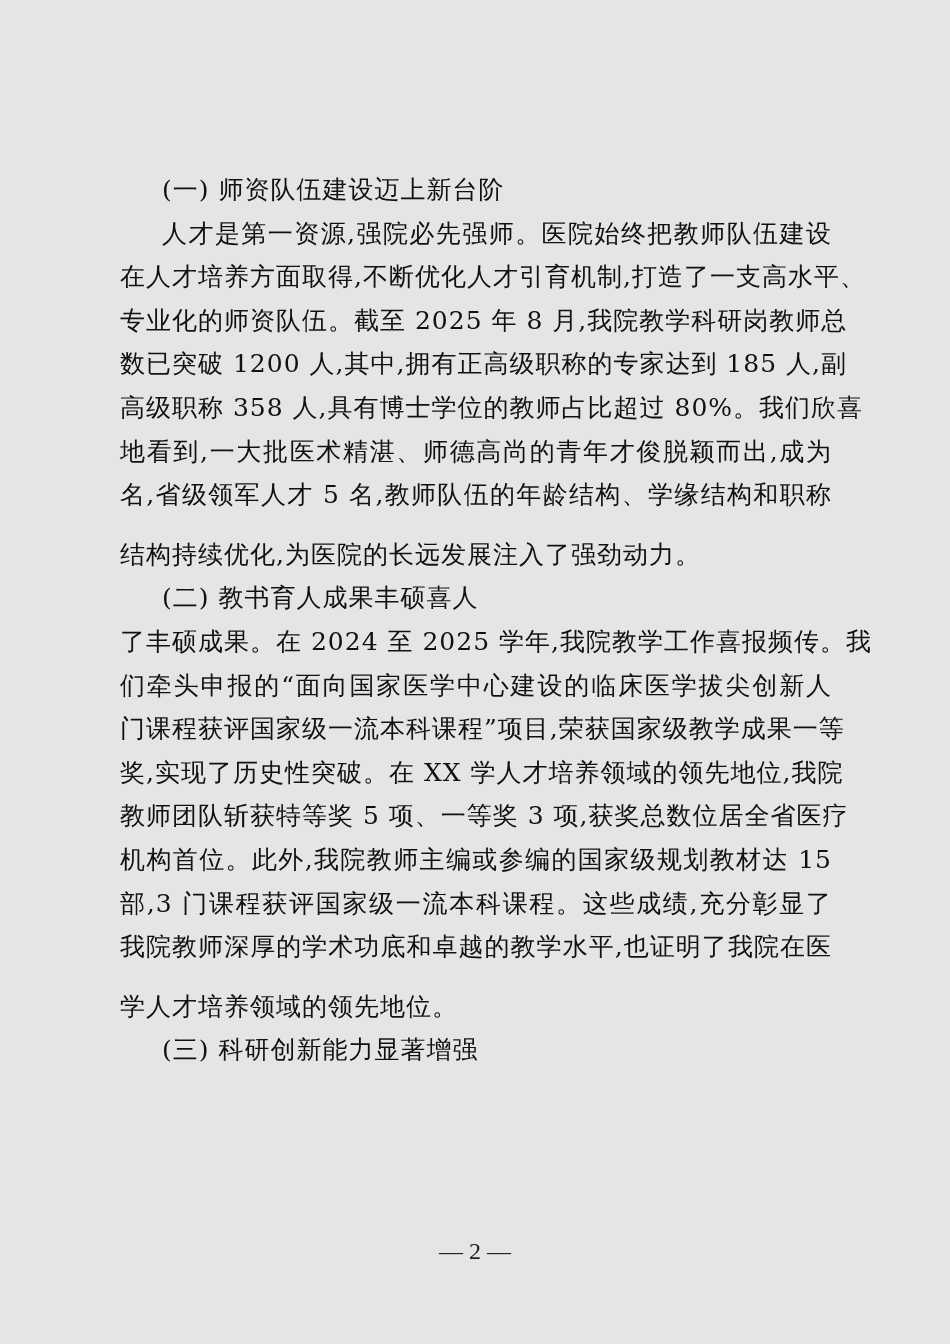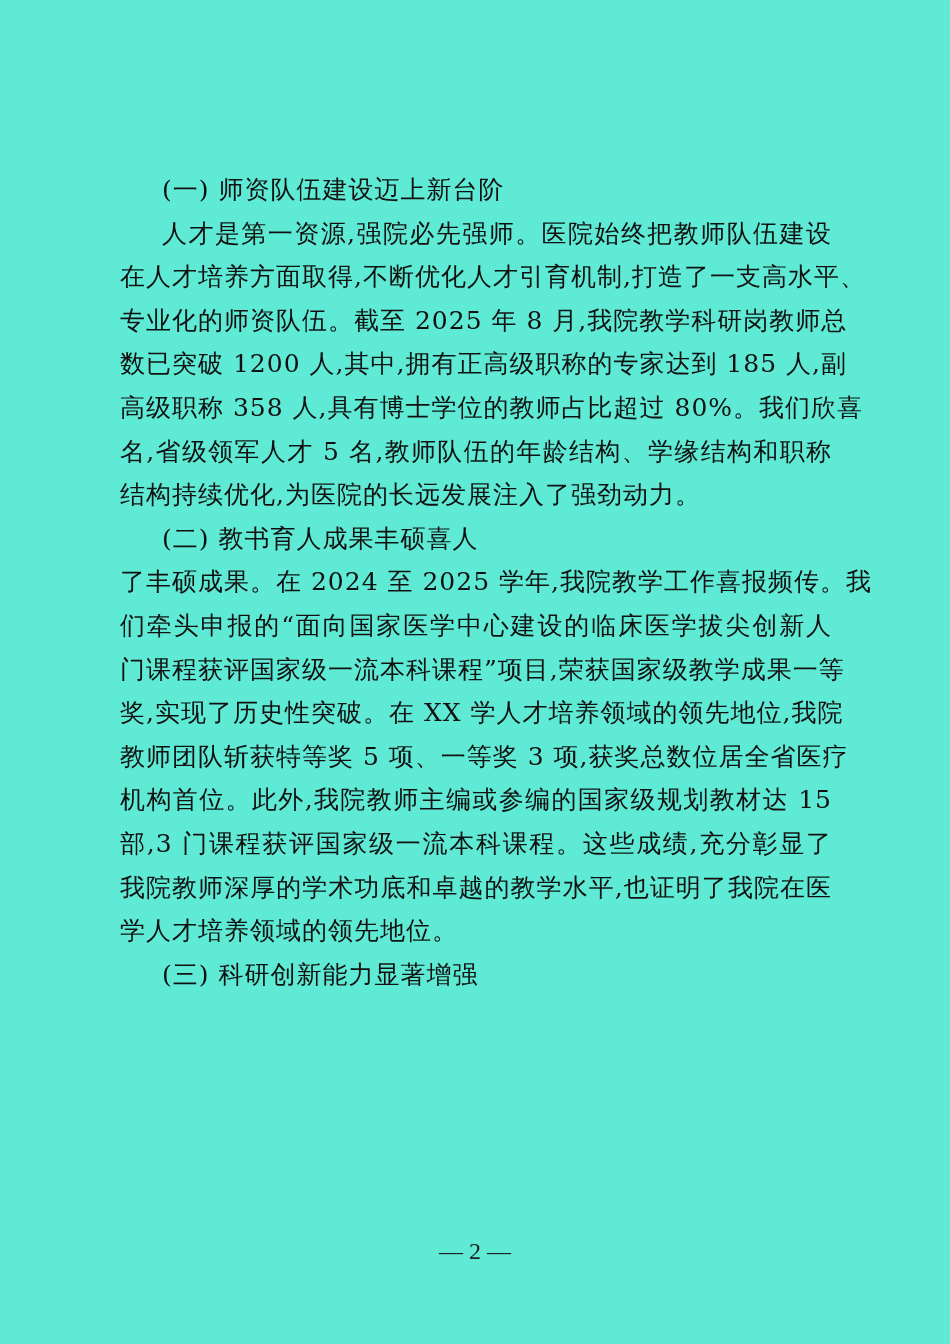--- a/index.html
+++ b/index.html
@@ -1,46 +1,47 @@
 <!DOCTYPE html>
 <html><head>
 <meta charset="utf-8">
 <style>
   html, body { margin: 0; padding: 0; background: #ffffff; }
   body { width: 950px; height: 1344px; position: relative; overflow: hidden; }
-  .page { position: absolute; left: 0; top: 0; width: 950px; height: 1344px; background: #5eead4; }
+  .page { position: absolute; left: 0; top: 0; width: 950px; height: 1344px; background: #e5e5e5; }
   .content { position: absolute; left: 120px; top: 168px; width: 712px; }
   .line {
     height: 43.6px; line-height: 43.6px;
     font-family: "DejaVu Serif", "Liberation Serif", serif;
     font-size: 25px; color: #111;
     white-space: nowrap;
     text-align: justify; text-align-last: justify;
     letter-spacing: 1px;
   }
-  .line.last { text-align-last: left; }
+  .line.last { text-align-last: left; margin-top: 16px; }
   .line.indent { padding-left: 42px; }
   .line.heading { padding-left: 42px; text-align-last: left; }
   .page-number {
     position: absolute; left: 0; width: 950px; top: 1238px; text-align: center;
     font-family: "Liberation Serif", "DejaVu Serif", serif; font-size: 24px; color: #222;
   }
 </style>
 </head>
 <body>
 
 <div class="page">
   <div class="content">
 
     <div class="line heading">(一) 师资队伍建设迈上新台阶</div>
     <div class="line indent">人才是第一资源,强院必先强师。医院始终把教师队伍建设</div>
     <div class="line">在人才培养方面取得,不断优化人才引育机制,打造了一支高水平、</div>
     <div class="line">专业化的师资队伍。截至 2025 年 8 月,我院教学科研岗教师总</div>
     <div class="line">数已突破 1200 人,其中,拥有正高级职称的专家达到 185 人,副</div>
     <div class="line">高级职称 358 人,具有博士学位的教师占比超过 80%。我们欣喜</div>
+    <div class="line">地看到,一大批医术精湛、师德高尚的青年才俊脱颖而出,成为</div>
     <div class="line">名,省级领军人才 5 名,教师队伍的年龄结构、学缘结构和职称</div>
     <div class="line last">结构持续优化,为医院的长远发展注入了强劲动力。</div>
 
     <div class="line heading">(二) 教书育人成果丰硕喜人</div>
     <div class="line">了丰硕成果。在 2024 至 2025 学年,我院教学工作喜报频传。我</div>
     <div class="line">们牵头申报的“面向国家医学中心建设的临床医学拔尖创新人</div>
     <div class="line">门课程获评国家级一流本科课程”项目,荣获国家级教学成果一等</div>
     <div class="line">奖,实现了历史性突破。在 XX 学人才培养领域的领先地位,我院</div>
     <div class="line">教师团队斩获特等奖 5 项、一等奖 3 项,获奖总数位居全省医疗</div>
     <div class="line">机构首位。此外,我院教师主编或参编的国家级规划教材达 15</div>

